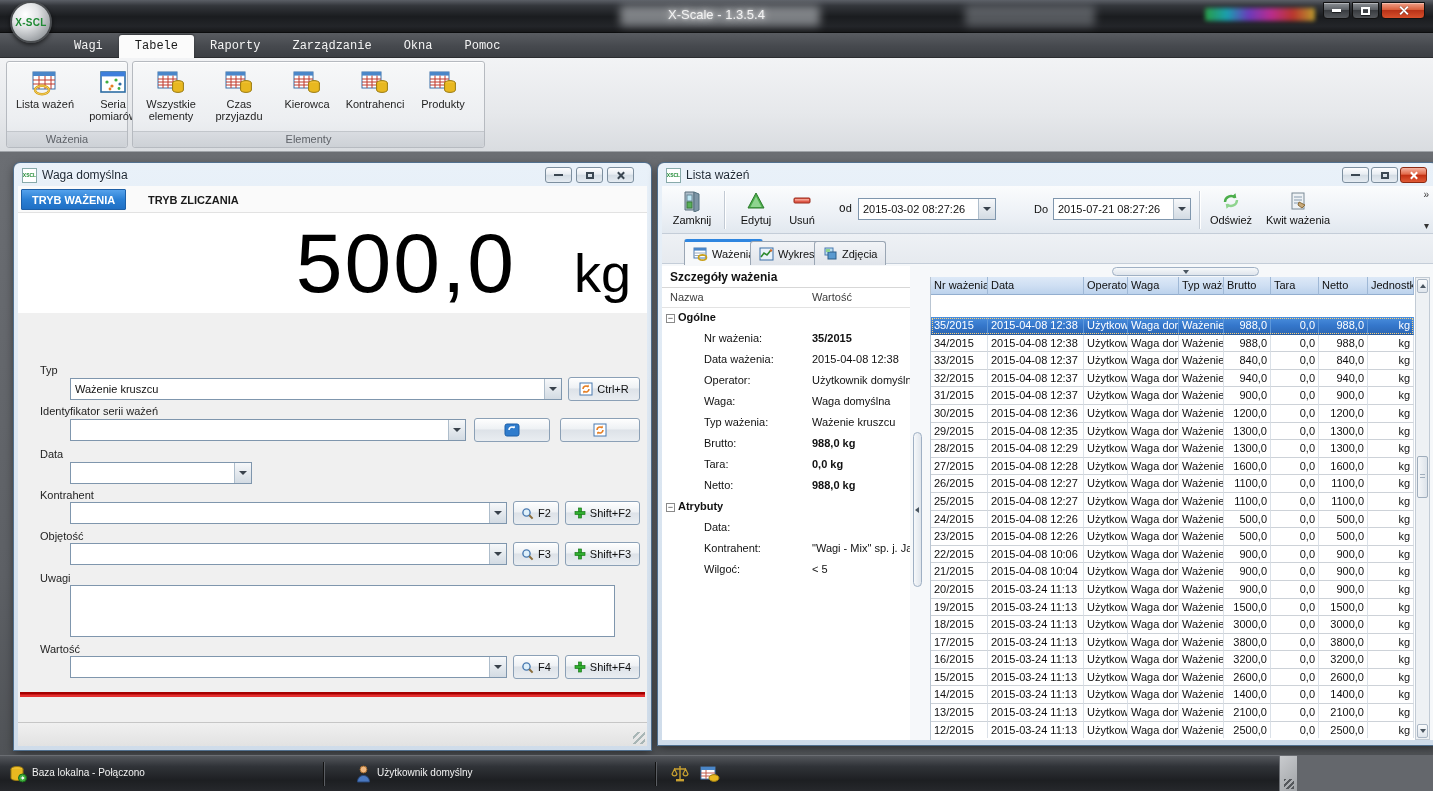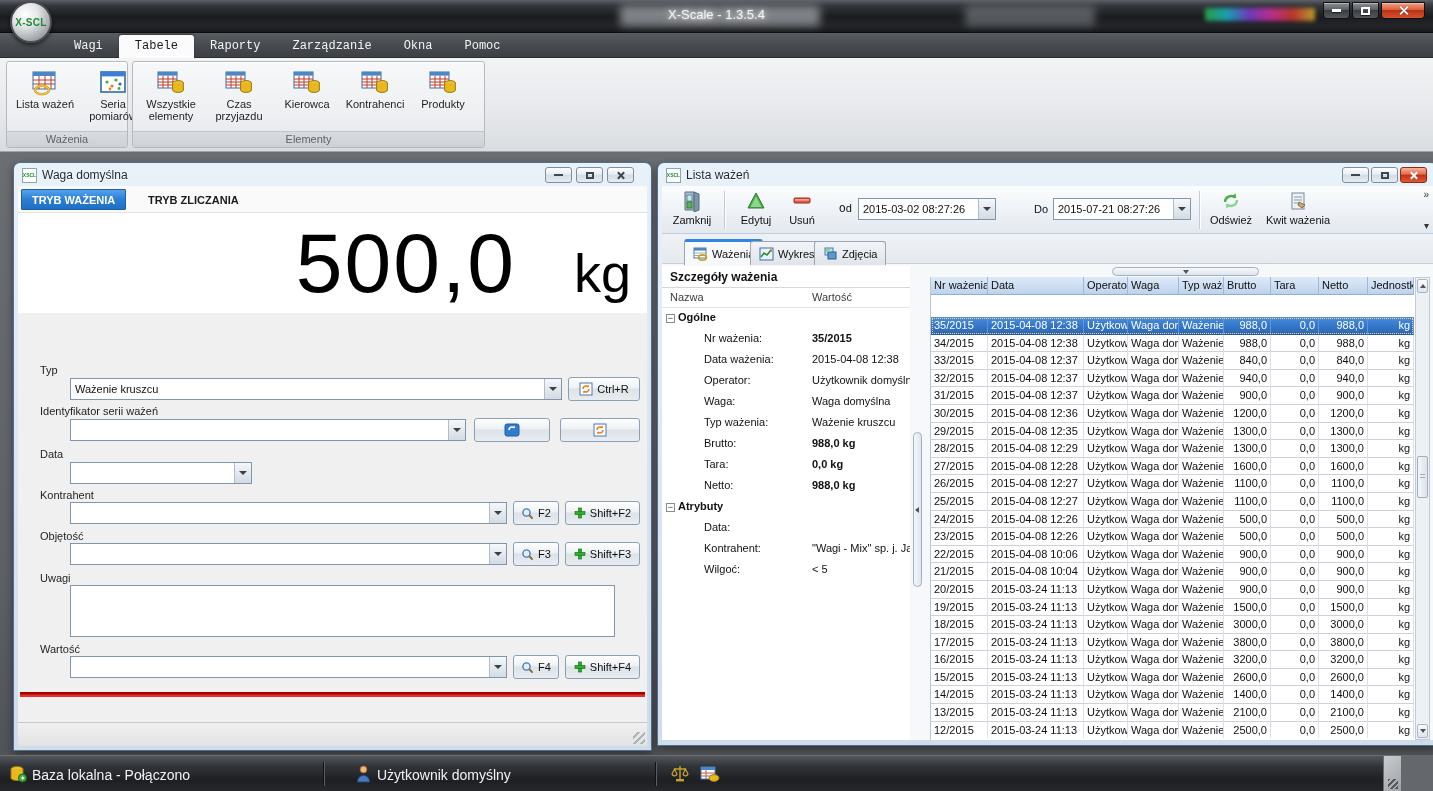--- a/index.html
+++ b/index.html
@@ -160,23 +160,23 @@
     border:1px solid #9fadbc; border-radius:2px; }
   .vthumb::after { content:""; position:absolute; left:2px; right:2px; top:50%; margin-top:-3px; height:6px;
     background:repeating-linear-gradient(180deg,#9fadbc 0 1px, transparent 1px 3px); }
   .pill-h { position:absolute; height:9px; background:linear-gradient(180deg,#f6f8fa,#dfe5ec); border:1px solid #9fb0c4; border-radius:5px; }
   .pill-h .tri-dn { position:absolute; left:50%; top:2px; margin-left:-3px; }
   .pill-v { position:absolute; width:9px; background:linear-gradient(90deg,#f6f8fa,#dfe5ec); border:1px solid #9fb0c4; border-radius:5px; }
   .tri-left { position:absolute; top:50%; left:1px; margin-top:-3px; width:0;height:0;
     border-top:3px solid transparent;border-bottom:3px solid transparent;border-right:4px solid #4a5560; }
 
   
-  .statusbar { left:0; top:755px; width:1401px; height:36px;
+  .statusbar { left:0; top:755px; width:1297px; height:36px;
     background:linear-gradient(180deg,#54575c 0%,#303338 30%,#1d1f22 70%,#26282c 100%);
-    border-top:1px solid #6a6d72; color:#f2f2f2; font-size:14px; }
+    border-top:1px solid #6a6d72; color:#f2f2f2; font-size:10px; }
   .sbsep { position:absolute; top:6px; width:1px; height:24px; background:#111; box-shadow:1px 0 0 #5a5d62; }
   .sbtext { position:absolute; top:11px; }
   .sbgrip { position:absolute; right:0; top:0; width:18px; height:36px; background:linear-gradient(135deg,#c9cbce,#9fa2a6);
     border-left:1px solid #6a6d72; }
   .sbgrip::after { content:""; position:absolute; right:3px; bottom:3px; width:10px; height:10px;
     background:repeating-linear-gradient(135deg,#55585c 0 2px, transparent 2px 4px); }
   .rainbow { top:8px; height:13px; border-radius:2px; filter:blur(2px); opacity:.85;
     background:linear-gradient(90deg,#2bb24c,#19b5c8,#7a3fd4,#d42fa0,#d43a2f,#d4b12f); }
 </style>
 </head>

